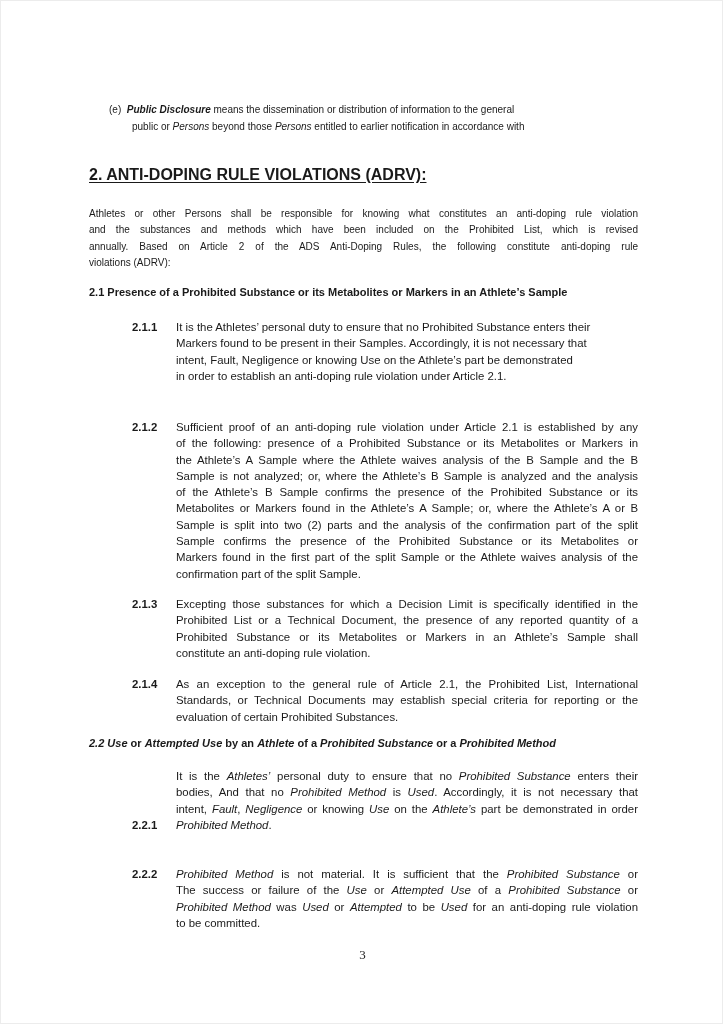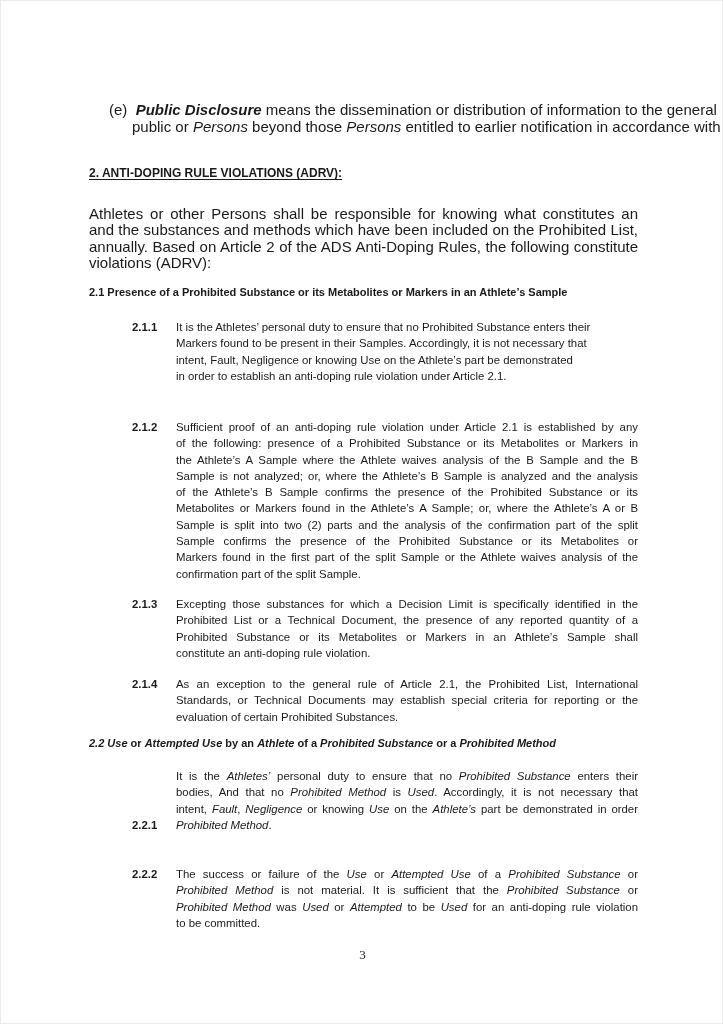--- a/index.html
+++ b/index.html
@@ -18,21 +18,21 @@
     .page {
       position: absolute;
       left: 0; top: 0;
       width: 721px;
       height: 1022px;
       border: 1px solid #ececec;
       background: #ffffff;
     }
     .txt {
       position: absolute;
-      font-size: 15px;
+      font-size: 10px;
       line-height: 16.3px;
       white-space: nowrap;
     }
     .just {
       text-align: justify;
       text-align-last: justify;
       white-space: normal;
     }
     .line {
       display: block;
@@ -40,21 +40,21 @@
       overflow: hidden;
     }
     .line.just { text-align: justify; text-align-last: justify; }
     .line.left { text-align: left; text-align-last: left; }
     b { font-weight: bold; }
     i { font-style: italic; }
     .heading2 {
       position: absolute;
       left: 88px;
       top: 165px;
-      font-size: 12px;
+      font-size: 16px;
       font-weight: bold;
       text-decoration: underline;
       text-underline-offset: 2px;
       white-space: nowrap;
     }
     .subhead {
       position: absolute;
       left: 88px;
       font-size: 11px;
       font-weight: bold;
@@ -150,21 +150,21 @@
   <div id="s22">
       <div class="num" style="top: 768px; margin-top: 48px;">2.2.1</div>
       <div class="para txt" style="top: 767px; white-space: normal;">
         <span class="line just"><span>It is the </span><i>Athletes’</i><span> personal duty to ensure that no </span><i>Prohibited Substance</i><span> enters their</span></span>
         <span class="line just"><span>bodies, And that no </span><i>Prohibited Method</i><span> is </span><i>Used</i><span>. Accordingly, it is not necessary that</span></span>
         <span class="line just"><span>intent, </span><i>Fault</i><span>, </span><i>Negligence</i><span> or knowing </span><i>Use</i><span> on the </span><i>Athlete’s</i><span> part be demonstrated in order</span></span>
         <span class="line left"><i>Prohibited Method</i><span>.</span></span>
       </div>
       <div class="num" style="top: 865px;">2.2.2</div>
       <div class="para txt" style="top: 865px; white-space: normal;">
+        <span class="line just"><i>Prohibited Method</i><span> is not material. It is sufficient that the </span><i>Prohibited Substance</i><span> or</span></span>
         <span class="line just"><span>The success or failure of the </span><i>Use</i><span> or </span><i>Attempted Use</i><span> of a </span><i>Prohibited Substance</i><span> or</span></span>
-        <span class="line just"><i>Prohibited Method</i><span> is not material. It is sufficient that the </span><i>Prohibited Substance</i><span> or</span></span>
         <span class="line just"><i>Prohibited Method</i><span> was </span><i>Used</i><span> or </span><i>Attempted</i><span> to be </span><i>Used</i><span> for an anti-doping rule violation</span></span>
         <span class="line left"><span>to be committed.</span></span>
       </div>
     </div>
 
   <div class="page-number">3</div>
 </div>
 
 </body></html>

